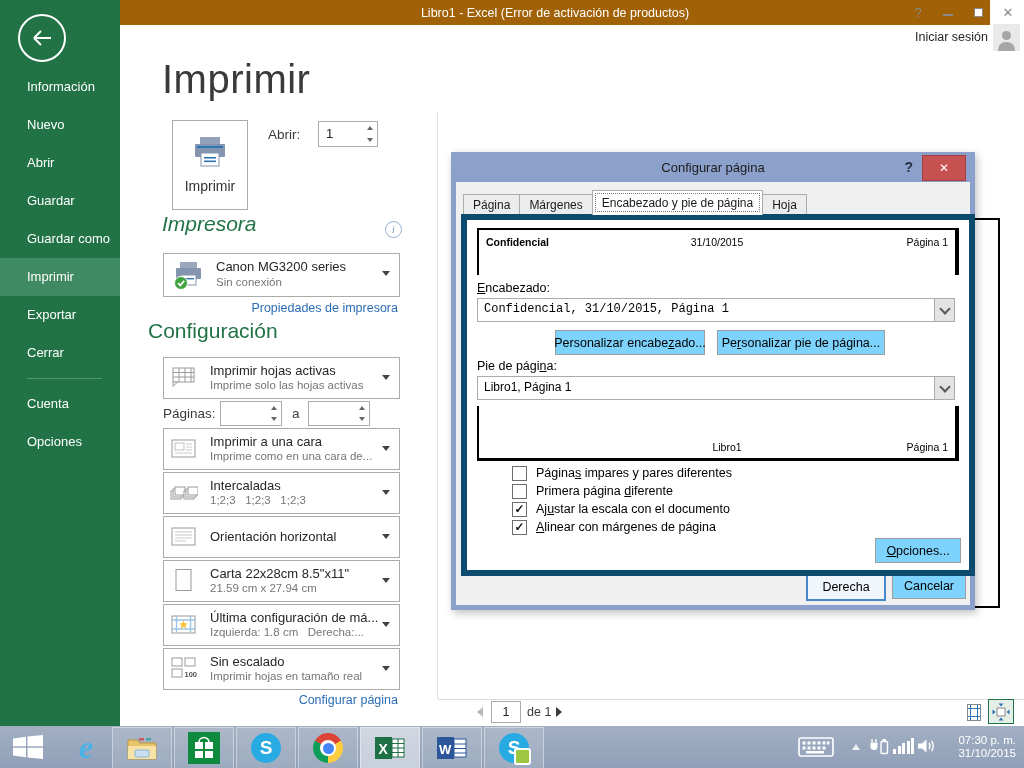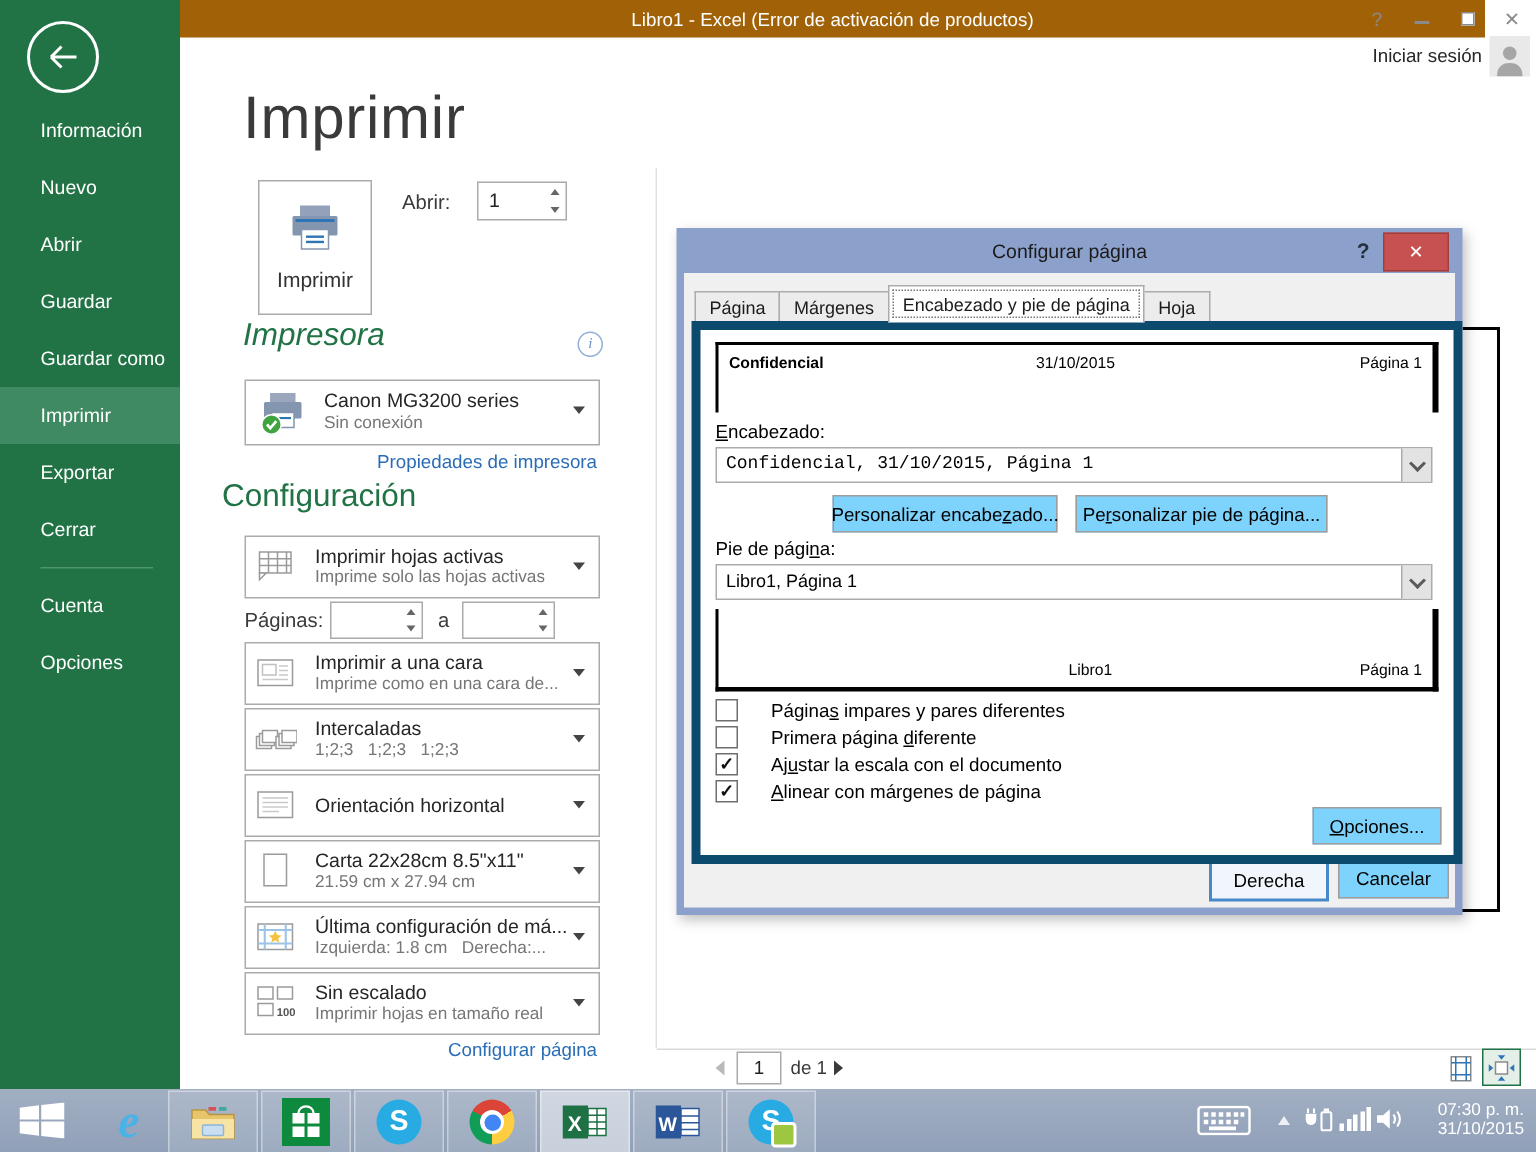--- a/index.html
+++ b/index.html
@@ -82,21 +82,21 @@
   .dlbl{font-size:12.5px;color:#000;}
   .combo{background:#fff;border:1px solid #ABABAB;}
   .combo .val{position:absolute;left:6px;top:3px;font-size:12px;color:#000;white-space:nowrap;}
   .combo .cbtn{position:absolute;right:0;top:0;bottom:0;width:19px;background:#E3E3E3;border-left:1px solid #ABABAB;
                display:flex;align-items:center;justify-content:center;}
   .chev{width:6px;height:6px;border-right:2px solid #5A5A5A;border-bottom:2px solid #5A5A5A;
         transform:rotate(45deg);margin-top:-3px;}
   .wbtn{background:#7dd3fc;border:1px solid #9D9D9D;font-size:12.5px;color:#000;
         display:flex;align-items:center;justify-content:center;white-space:nowrap;}
   .wbtn.primary{border:2px solid #4788C8;background:#F0F6FC;}
-  .cbrow{display:flex;align-items:center;gap:22px;}
+  .cbrow{display:flex;align-items:flex-start;gap:9px;margin-left:35px;}
   .cbbox{width:13px;height:13px;border:1px solid #6E6E6E;background:#fff;display:flex;
          align-items:center;justify-content:center;font-size:12px;font-weight:bold;color:#111;line-height:13px;}
   .cblbl{font-size:12.5px;color:#000;white-space:nowrap;}
   .key{text-decoration:underline;}
   
   .taskbar{left:0;top:726px;width:1024px;height:42px;background:linear-gradient(#A2AFC3,#90A0B8);z-index:5;}
   .tbtn{top:1px;width:58px;height:40px;border:1px solid rgba(255,255,255,.4);background:rgba(255,255,255,.12);
         display:flex;align-items:center;justify-content:center;}
   .tbtn.active{background:rgba(255,255,255,.5);}
   .circleico{border-radius:50%;display:flex;align-items:center;justify-content:center;color:#fff;font-weight:bold;}

